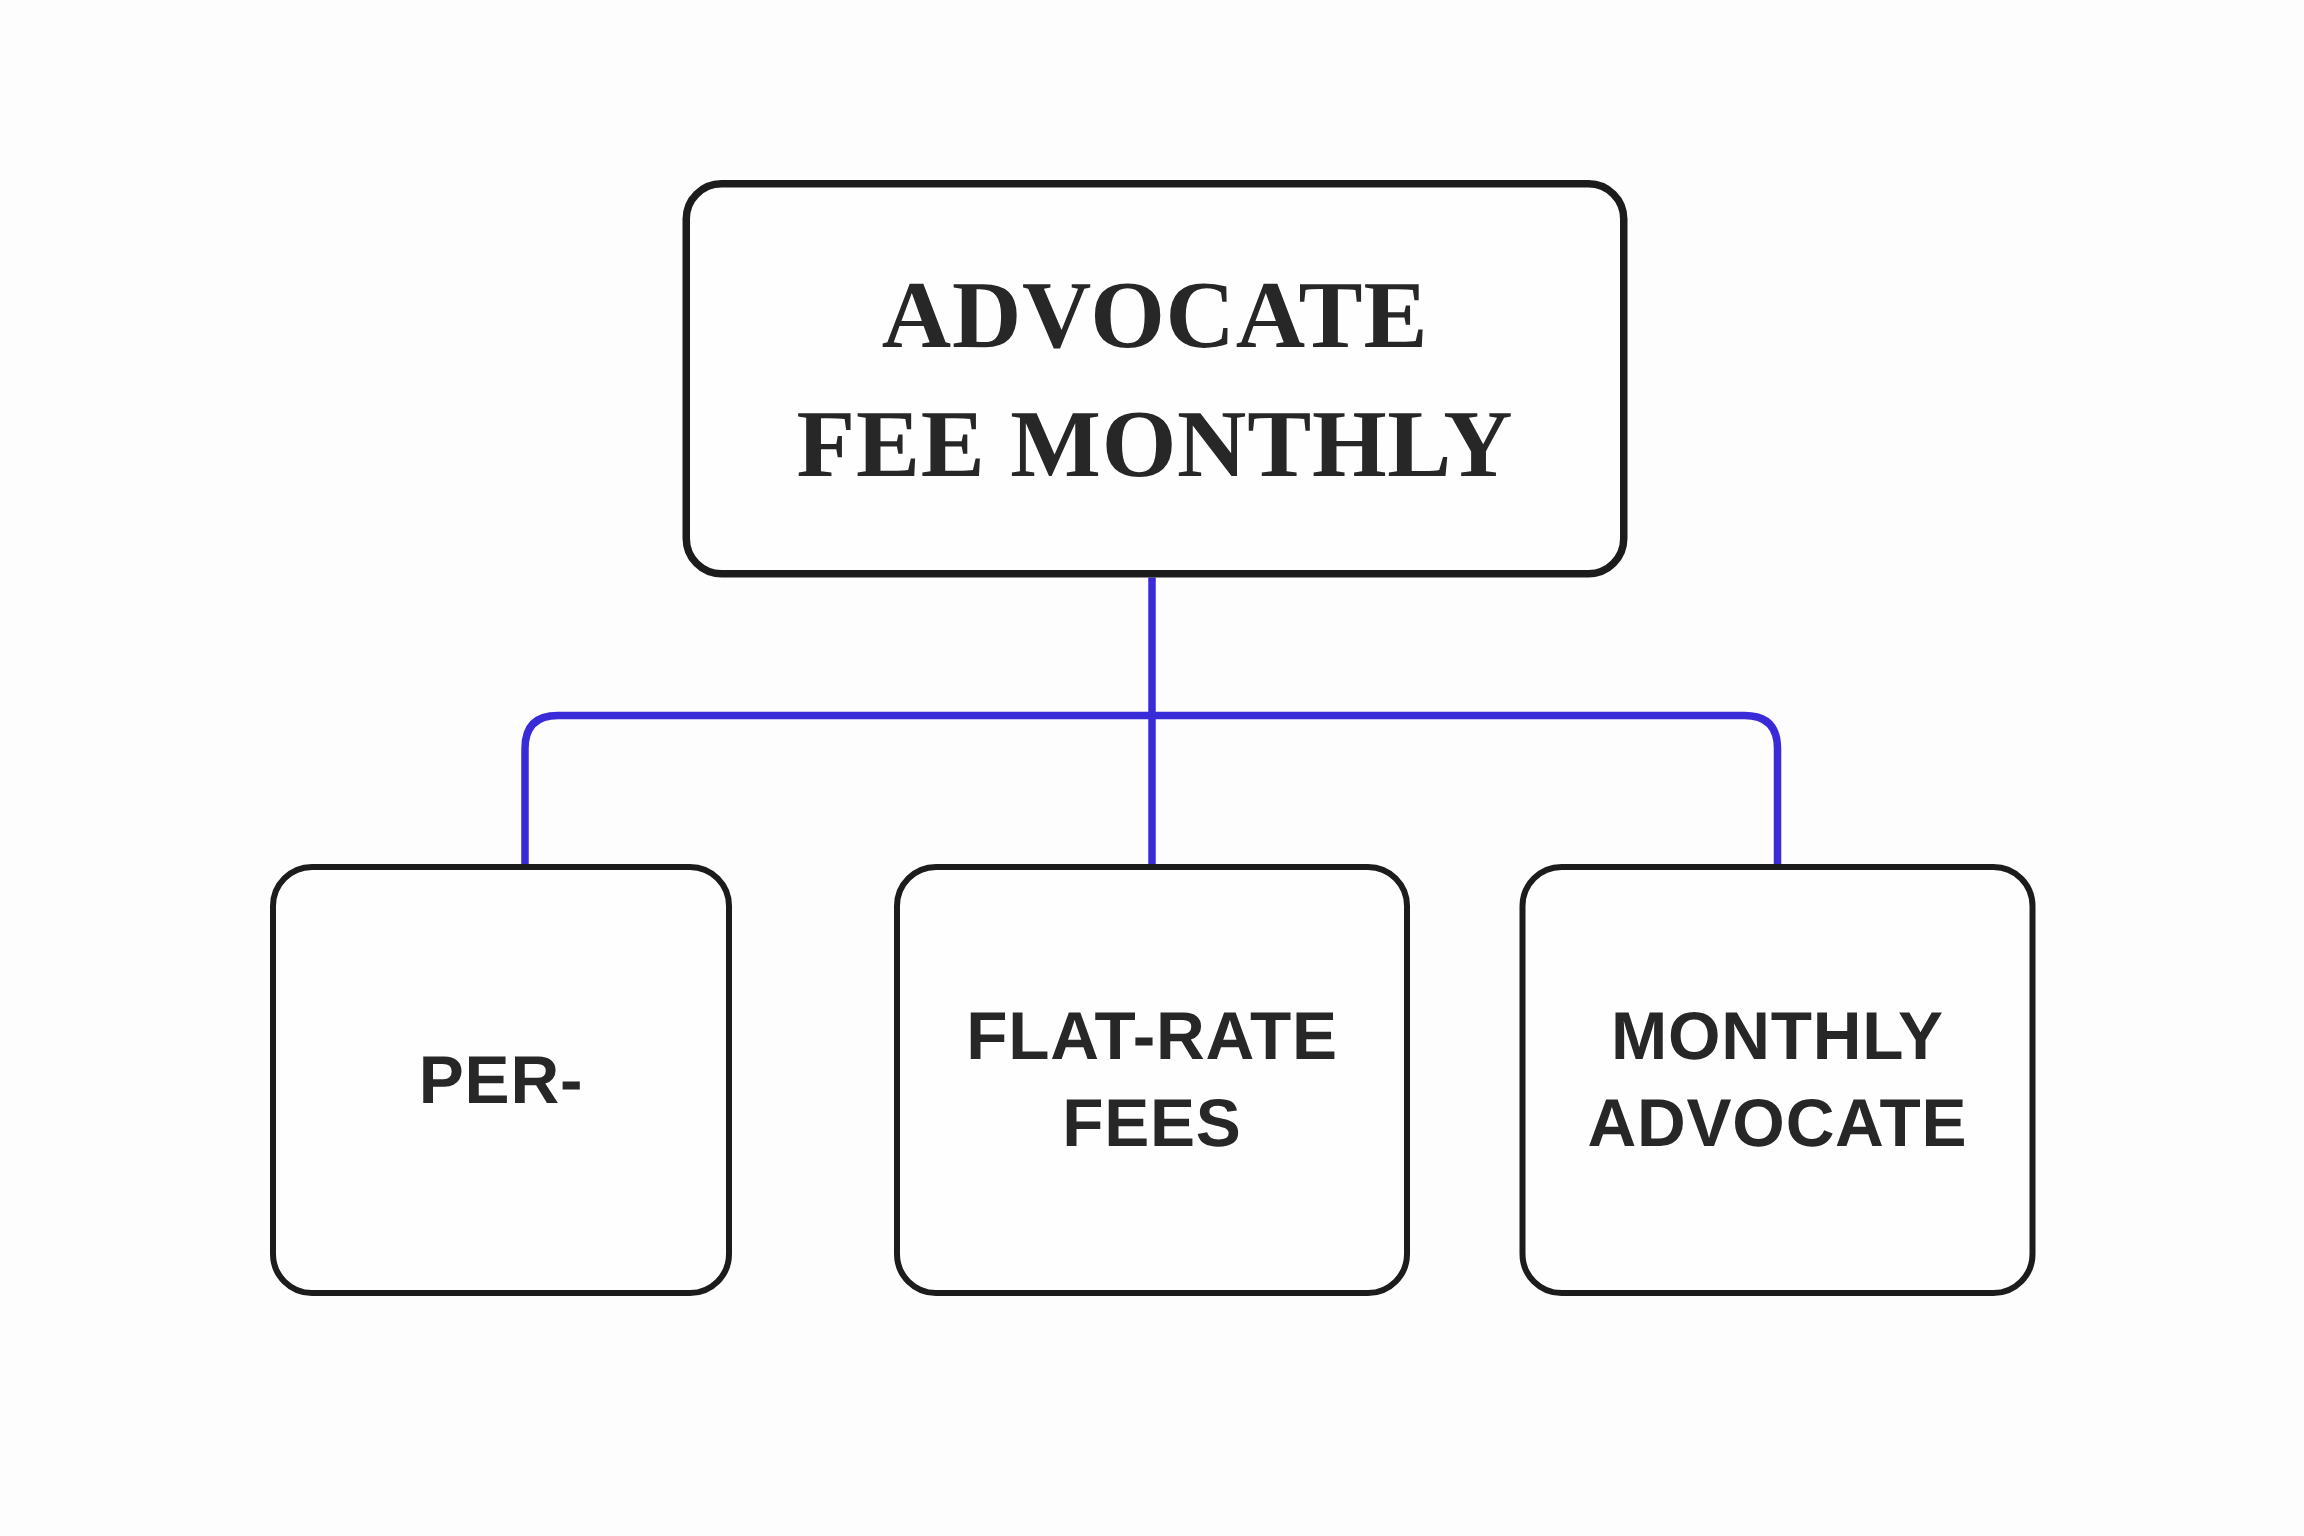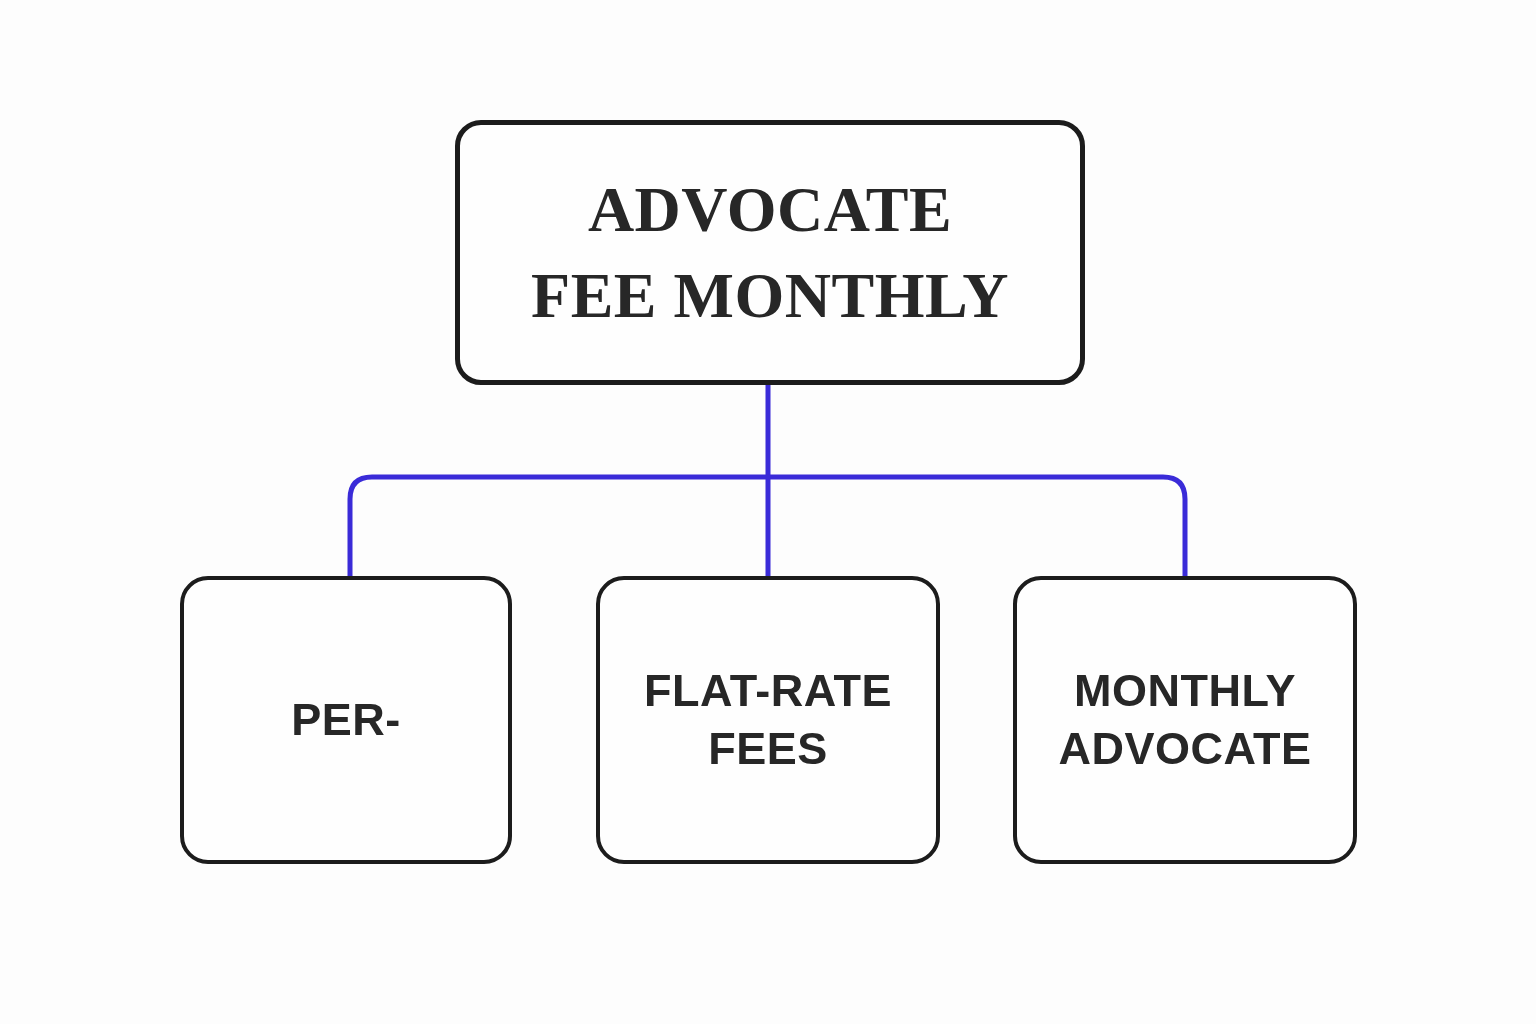--- a/index.html
+++ b/index.html
@@ -57,21 +57,21 @@
   .child-node {
     top: 576px;
     height: 288px;
     border: 4px solid #1c1c1c;
     border-radius: 28px;
   }
   .child-node .line {
     font-size: 45px;
     line-height: 58px;
   }
-  .child-0 { left: 180px;  width: 332px; }
+  .child-0 { left: 180px;  width: 308px; }
   .child-1 { left: 596px;  width: 344px; }
   .child-2 { left: 1013px; width: 344px; }
 </style>
 </head>
 <body>
 
 <div class="canvas">
 
   <svg class="connectors" viewBox="0 0 1536 1024" xmlns="http://www.w3.org/2000/svg">
 

